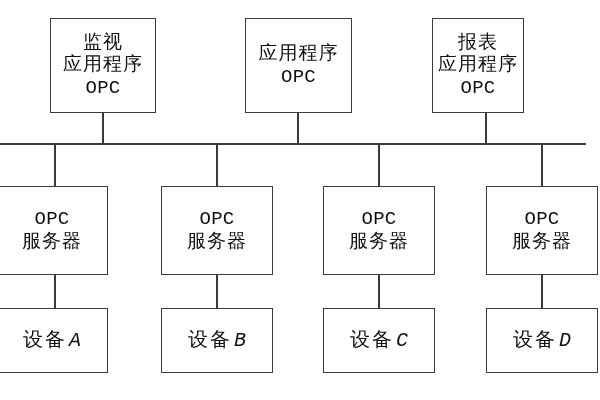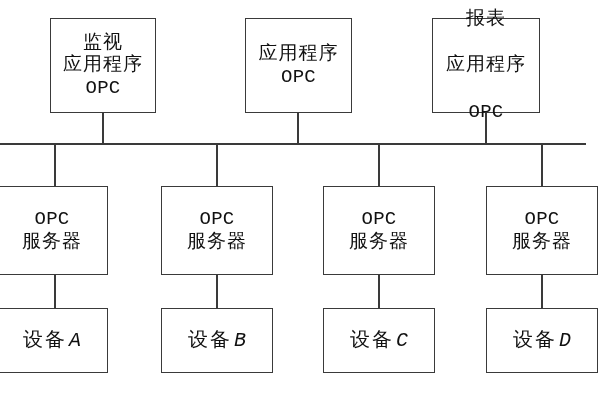--- a/index.html
+++ b/index.html
@@ -85,21 +85,21 @@
     <div class="line-cn">监视</div>
     <div class="line-cn">应用程序</div>
     <div class="line-en">OPC</div>
   </div>
 
   <div class="node app-node" style="left:245px; top:18px; width:107px; height:95px;">
     <div class="line-cn">应用程序</div>
     <div class="line-en">OPC</div>
   </div>
 
-  <div class="node app-node" style="left:432px; top:18px; width:108px; height:95px;gap:24px;">
+  <div class="node app-node" style="left:432px; top:18px; width:92px; height:95px;">
     <div class="line-cn">报表</div>
     <div class="line-cn">应用程序</div>
     <div class="line-en">OPC</div>
   </div>
 
   <div class="connector" style="left:102px; top:113px; height:31px;"></div>
   <div class="connector" style="left:297px; top:113px; height:31px;"></div>
   <div class="connector" style="left:485px; top:113px; height:31px;"></div>
 
   <div class="bus bus-main" style="left:0px; top:143px; width:586px;"></div>

